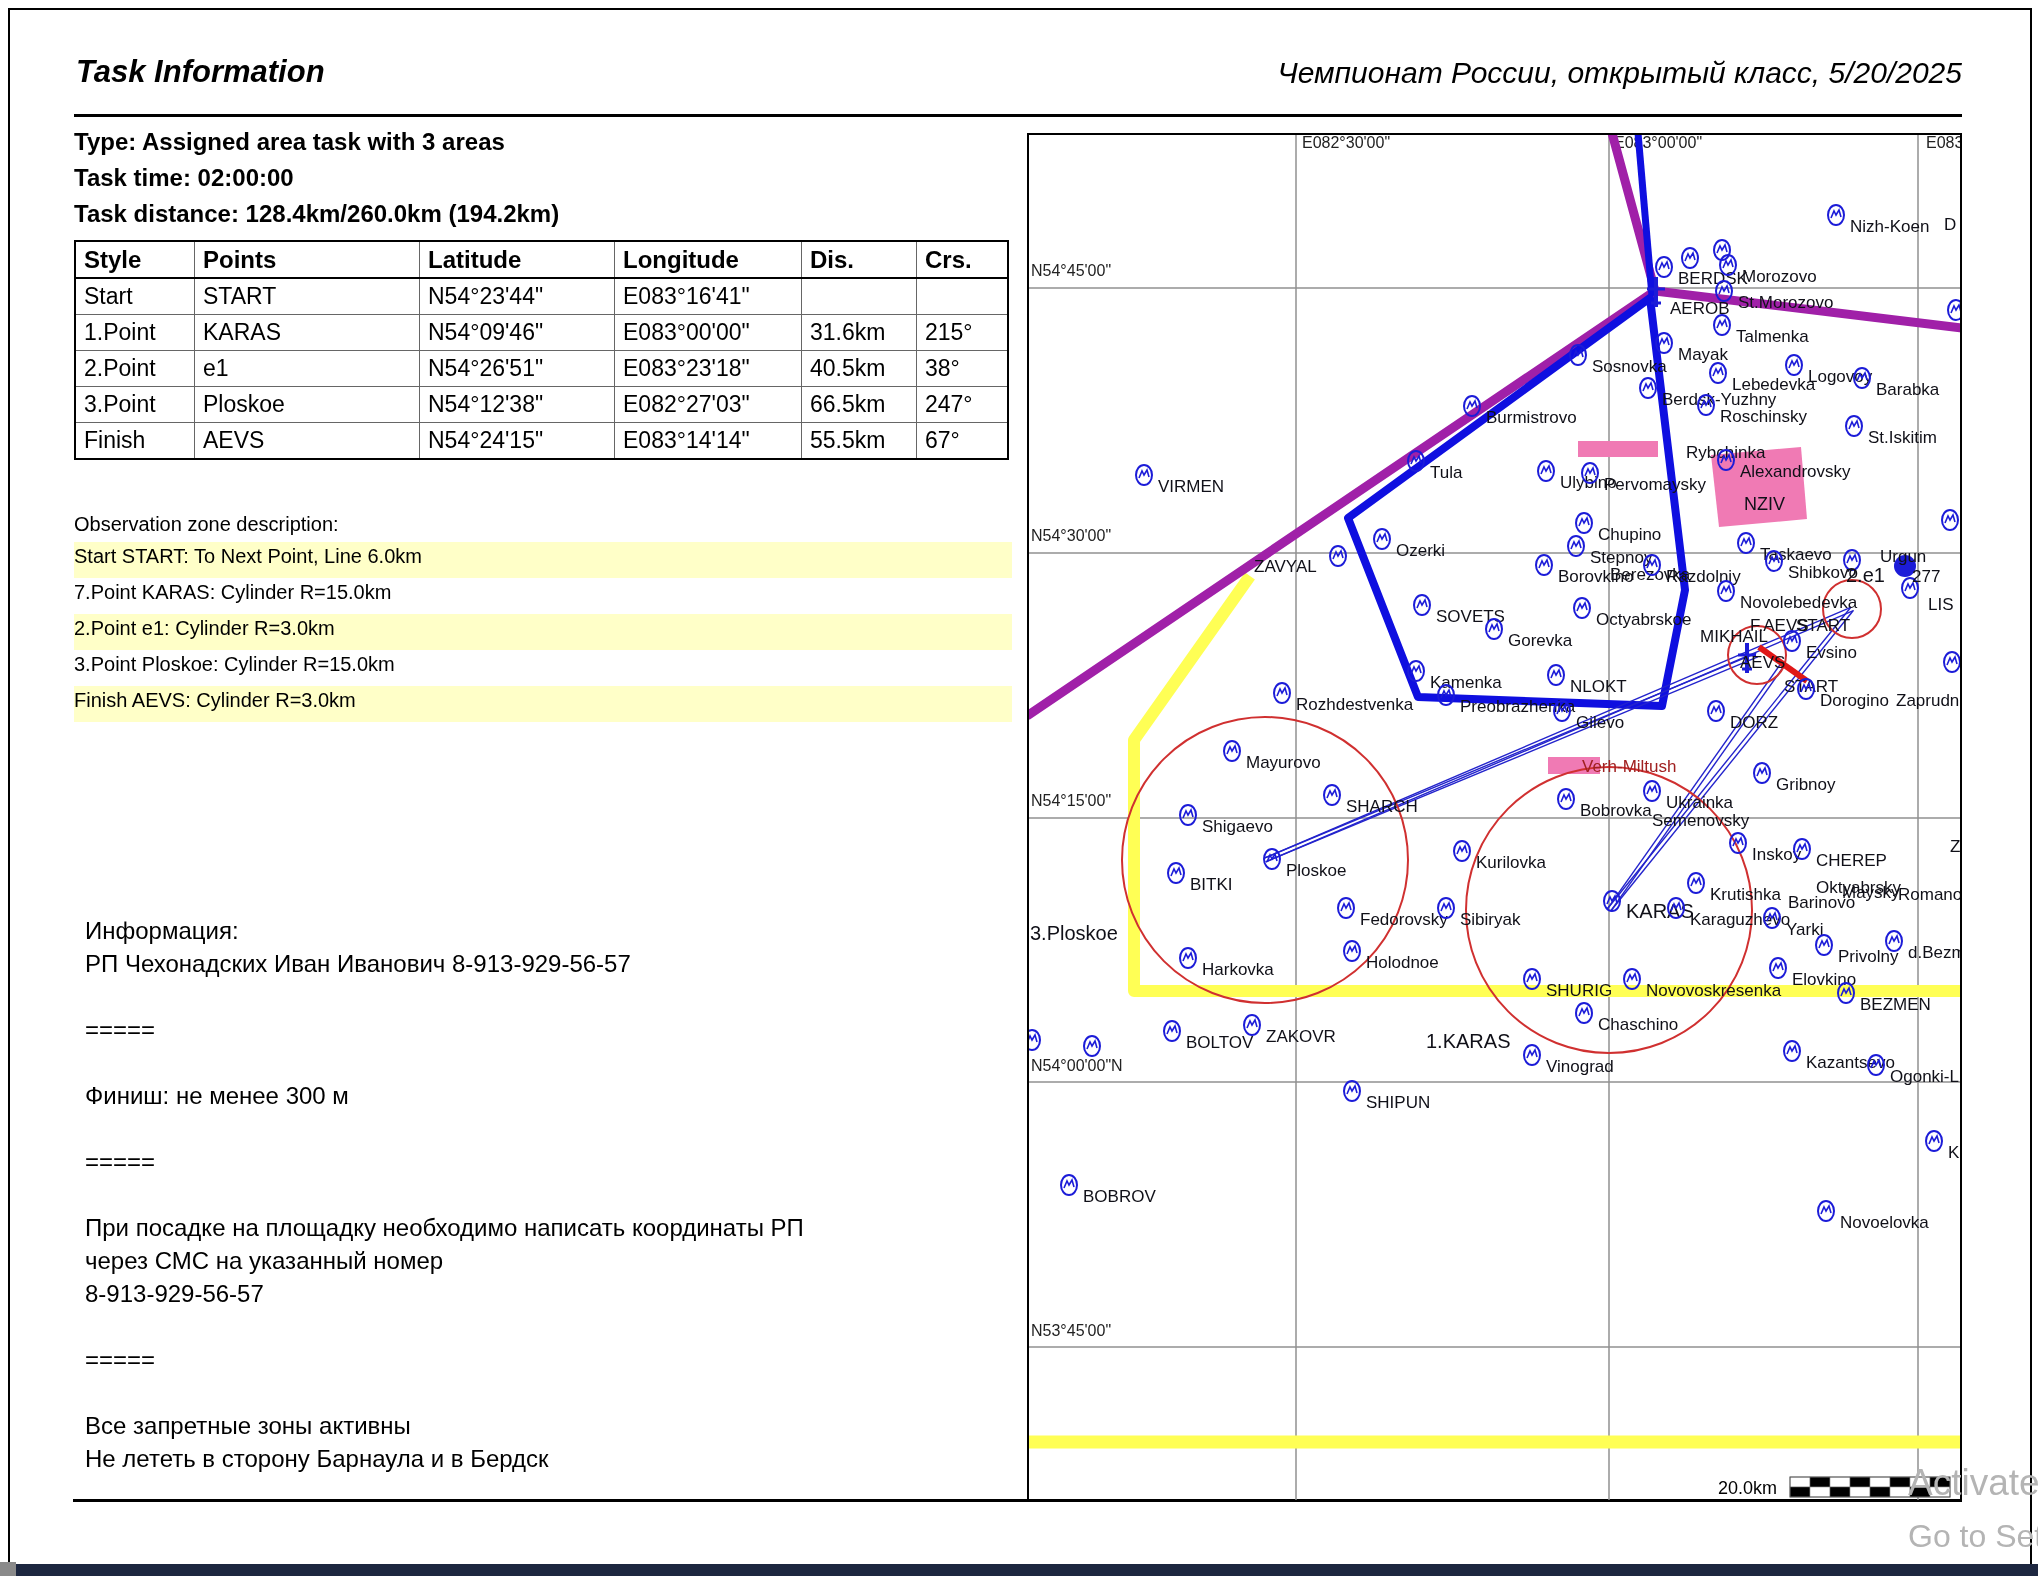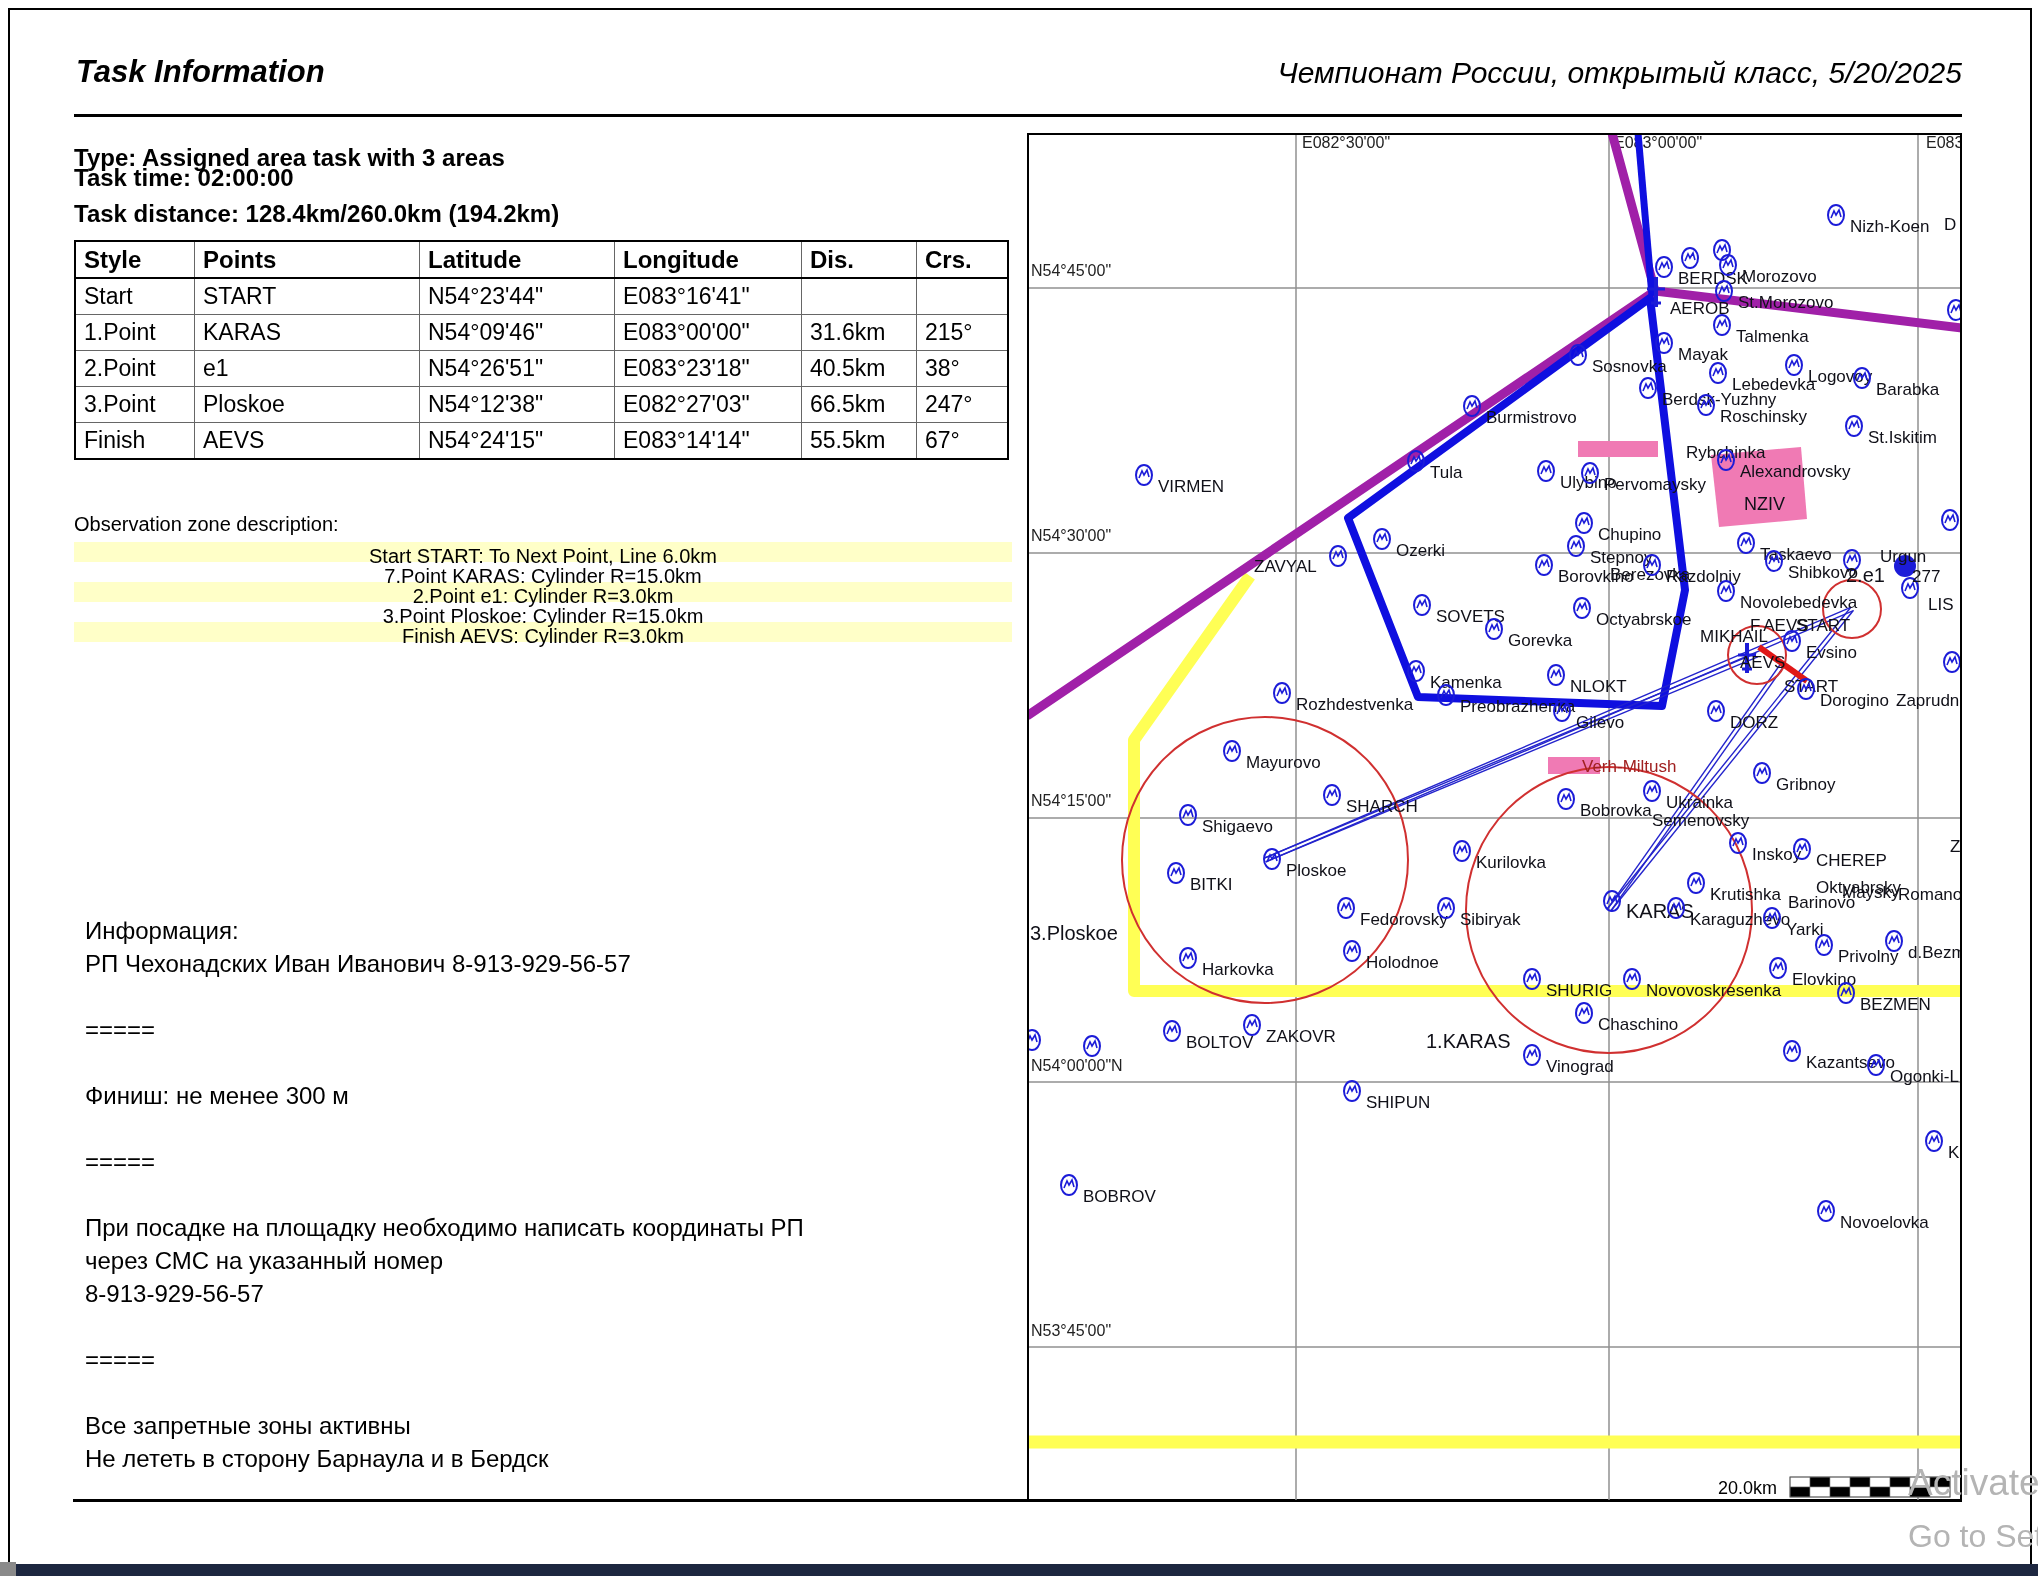--- a/index.html
+++ b/index.html
@@ -12,42 +12,42 @@
   #title-rule{position:absolute;left:74px;top:114px;width:1888px;height:3px;background:#000;}
   .task-line{position:absolute;left:74px;font-size:24px;font-weight:bold;}
   #task-table{position:absolute;left:74px;top:240px;border-collapse:collapse;font-size:23px;}
   #task-table th,#task-table td{border:1px solid #666;padding:3px 8px 3px 8px;text-align:left;white-space:nowrap;margin-left:40px;}
   #task-table{border:2px solid #000;}
   #task-table th{border-bottom:2px solid #000;font-size:24px;}
   #task-table th,#task-table td{height:29px;}
   .cw0{width:102px}.cw1{width:208px}.cw2{width:178px}.cw3{width:170px}.cw4{width:98px}.cw5{width:74px}
   #obs{position:absolute;left:74px;top:513px;width:938px;}
   #obs .obs-title{font-size:20px;margin-bottom:6px;}
-  #obs .obs-line{font-size:20px;height:20px;line-height:28px;text-align:center;}
+  #obs .obs-line{font-size:20px;height:36px;line-height:28px;}
   #obs .hl{background:#ffffc8;}
   #notes{position:absolute;left:85px;top:914px;font-size:24px;line-height:33px;}
   #footer-rule{position:absolute;left:73px;top:1499px;width:1889px;height:3px;background:#000;}
   #map-svg{position:absolute;left:1027px;top:133px;}
   #watermark{position:absolute;left:1908px;top:1462px;color:#b4b4b4;z-index:5;}
   #watermark .w1{font-size:37px;white-space:nowrap;}
   #watermark .w2{font-size:32px;white-space:nowrap;margin-top:14px;}
   #taskbar{position:absolute;left:0;top:1564px;width:2038px;height:12px;background:#1d2740;}
   #taskbar-corner{position:absolute;left:0;top:1562px;width:16px;height:14px;background:#8a8a8a;}
 </style>
 </head>
 <body>
 
 <div id="page">
   <div id="page-border"></div>
 
   <div class="title">Task Information</div>
   <div class="subtitle">Чемпионат России, открытый класс, 5/20/2025</div>
   <div id="title-rule"></div>
 
-  <div class="task-line" style="top:144px">Type: Assigned area task with 3 areas</div>
+  <div class="task-line" style="top:128px">Type: Assigned area task with 3 areas</div>
   <div class="task-line" style="top:164px">Task time: 02:00:00</div>
   <div class="task-line" style="top:200px">Task distance: 128.4km/260.0km (194.2km)</div>
 
   <table id="task-table">
     <thead>
         <tr>
           <th class="cw0">Style</th>
           <th class="cw1">Points</th>
           <th class="cw2">Latitude</th>
           <th class="cw3">Longitude</th>

